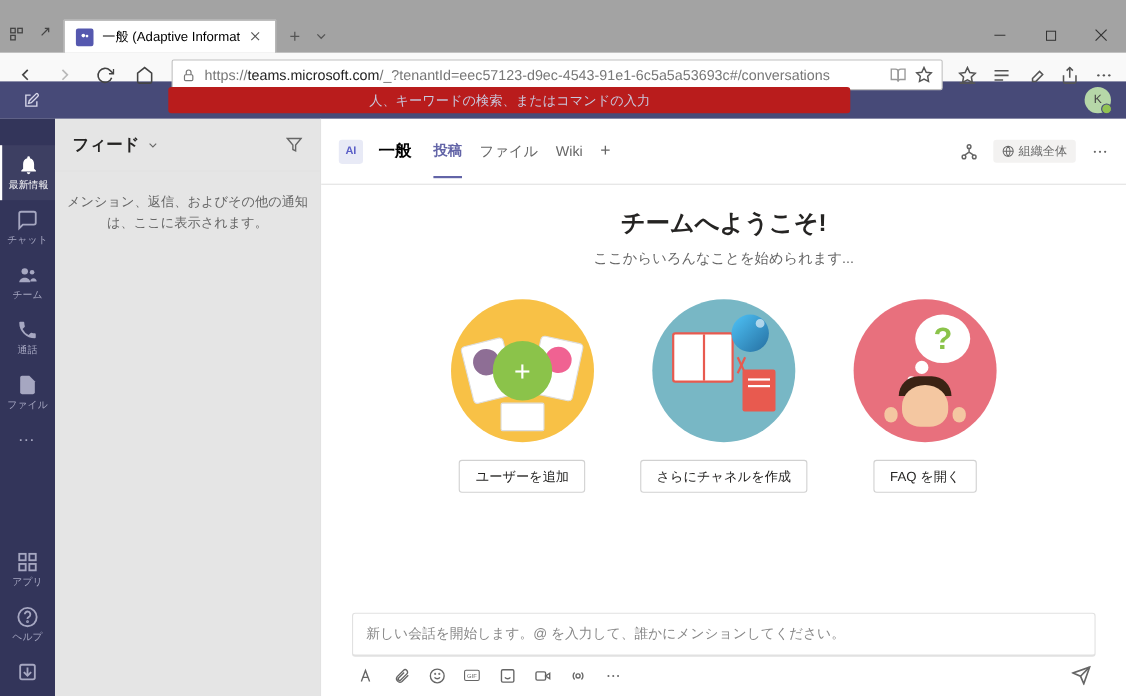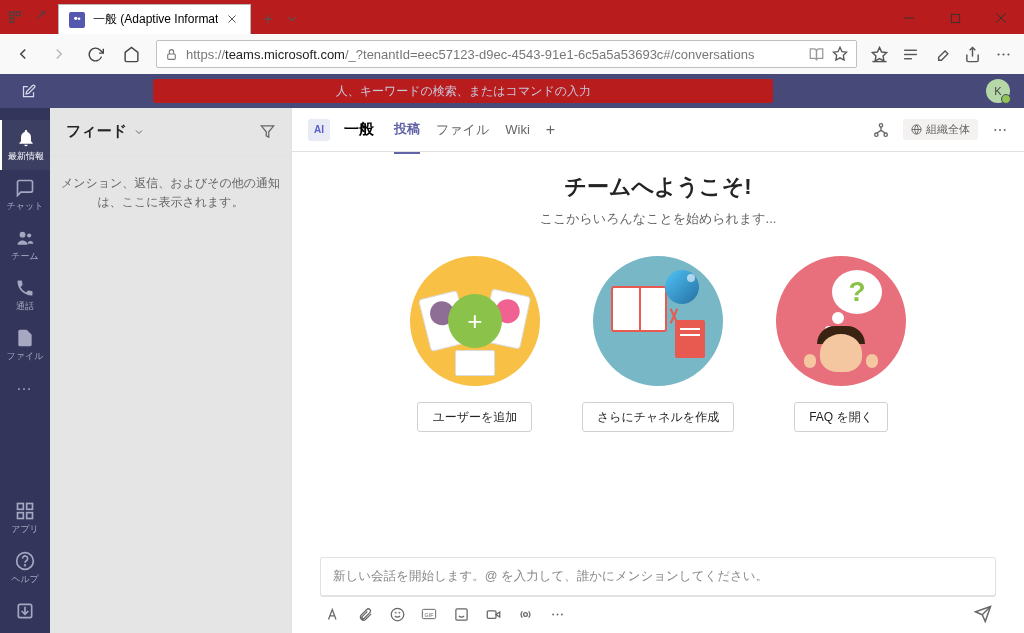--- a/index.html
+++ b/index.html
@@ -1,20 +1,20 @@
 <!DOCTYPE html>
 <html><head>
 <meta charset="utf-8">
 <style>
 * { margin: 0; padding: 0; box-sizing: border-box; font-family: 'Segoe UI', Meiryo, sans-serif; }
 body { width: 1024px; height: 633px; overflow: hidden; background: #fff; }
 
 
 .browser-chrome { height: 74px; background: #f3f3f3; border-bottom: 1px solid #d0d0d0; }
-.tab-bar { height: 34px; display: flex; align-items: flex-end; background: #b91c1c; }
+.tab-bar { height: 48px; display: flex; align-items: flex-end; background: #a3a3a3; }
 .tab-bar-icons { display: flex; align-items: center; gap: 10px; padding: 0 8px; height: 34px; }
 .tab-bar-icons svg { color: #444; }
 .tab { height: 30px; background: #fff; border-radius: 0; display: flex; align-items: center; padding: 0 10px; gap: 8px; font-size: 12px; border: 1px solid #b7b7b7; border-bottom: none; margin-left: 4px; min-width: 190px; }
 .tab .tab-favicon { width: 16px; height: 16px; background: #5558af; border-radius: 2px; display:flex; align-items:center; justify-content:center; }
 .tab .tab-favicon svg { color:#fff; }
 .tab-title { flex: 1; white-space: nowrap; overflow: hidden; text-overflow: ellipsis; }
 .tab-close { width: 14px; height: 14px; color: #555; }
 .tab-actions { display: flex; align-items: center; gap: 10px; padding: 0 10px; height: 30px; }
 .window-controls { margin-left: auto; display: flex; }
 .window-controls div { width: 46px; height: 32px; display: flex; align-items: center; justify-content: center; color: #333; }
@@ -31,38 +31,38 @@
 .teams-header { height: 34px; background: #474a78; display: flex; align-items: center; padding: 0 14px; gap: 10px; }
 .compose-btn { width: 28px; height: 22px; display:flex; align-items:center; justify-content:center; color:#d8d8ea; }
 .search-box { flex: 1; max-width: 620px; margin: 0 auto; height: 24px; background: #b91c1c; border-radius: 3px; display:flex; align-items:center; justify-content:center; color:#c8c8dd; font-size:12px; }
 .avatar { width: 24px; height:24px; border-radius:50%; background:#b6d7a8; color:#444; display:flex; align-items:center; justify-content:center; font-size:11px; position:relative; margin-left:auto; }
 .avatar::after { content:''; position:absolute; bottom:-1px; right:-1px; width:8px; height:8px; border-radius:50%; background:#92c353; border:1.5px solid #474a78; }
 
 
 .main { display:flex; height: calc(633px - 74px - 34px); }
 
 
-.rail { width: 50px; background: #33355a; display:flex; flex-direction:column; align-items:center; padding-top:12px; }
+.rail { width: 50px; background: #33355a; display:flex; flex-direction:column; align-items:center; padding-top:24px; }
 .rail-item { width:50px; height:50px; display:flex; flex-direction:column; align-items:center; justify-content:center; gap:2px; color:#a6a7c1; font-size:9px; cursor:pointer; }
 .rail-item.active { color:#fff; border-left:2px solid #fff; background: rgba(255,255,255,0.05); }
 .rail-item svg { width:20px; height:20px; }
 .rail-spacer { flex:1; }
 .rail-bottom { padding-bottom:8px; }
 
 
 .feed-panel { width: 242px; border-right:1px solid #e1e1e1; background:#e5e5e5; display:flex; flex-direction:column; }
 .feed-header { height:48px; display:flex; align-items:center; padding:0 16px; gap:6px; border-bottom:1px solid #e1e1e1; }
 .feed-title { font-weight:600; font-size:15px; color:#252423; }
 .feed-header .chev { color:#666; }
 .feed-header .filter { margin-left:auto; color:#666; }
 .feed-empty { padding:18px 4px; font-size:12px; color:#666; line-height:1.6; text-align:center; }
 
 
 .content { flex:1; display:flex; flex-direction:column; background:#fff; min-width:0; }
-.ch-header { height:44px; display:flex; align-items:center; padding:0 16px; gap:14px; border-bottom:1px solid #e1e1e1; }
+.ch-header { height:60px; display:flex; align-items:center; padding:0 16px; gap:14px; border-bottom:1px solid #e1e1e1; }
 .ch-team-icon { width:22px; height:22px; border-radius:3px; background:#e8eaf6; color:#5b5fc7; display:flex; align-items:center; justify-content:center; font-size:10px; font-weight:600; }
 .ch-name { font-weight:700; font-size:15px; }
 .ch-tabs { display:flex; align-items:center; gap:16px; margin-left:6px; }
 .ch-tab { font-size:13px; color:#666; padding:14px 0; cursor:pointer; }
 .ch-tab.active { color:#6264a7; border-bottom:2px solid #6264a7; font-weight:600; }
 .ch-add { color:#666; font-size:16px; }
 .ch-right { margin-left:auto; display:flex; align-items:center; gap:14px; color:#666; font-size:12px; }
 .org-tag { background:#f3f2f1; padding:3px 8px; border-radius:3px; font-size:11px; display:flex; align-items:center; gap:4px; }
 
 .welcome { flex:1; overflow-y:auto; padding:20px 0 10px; }

